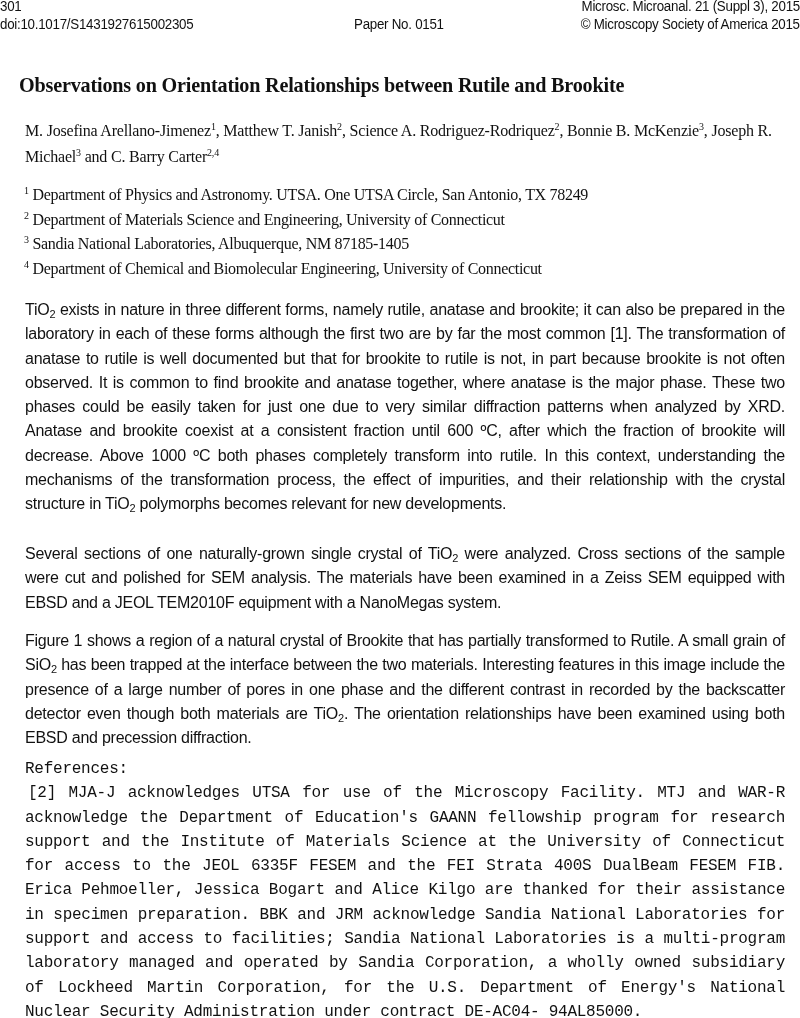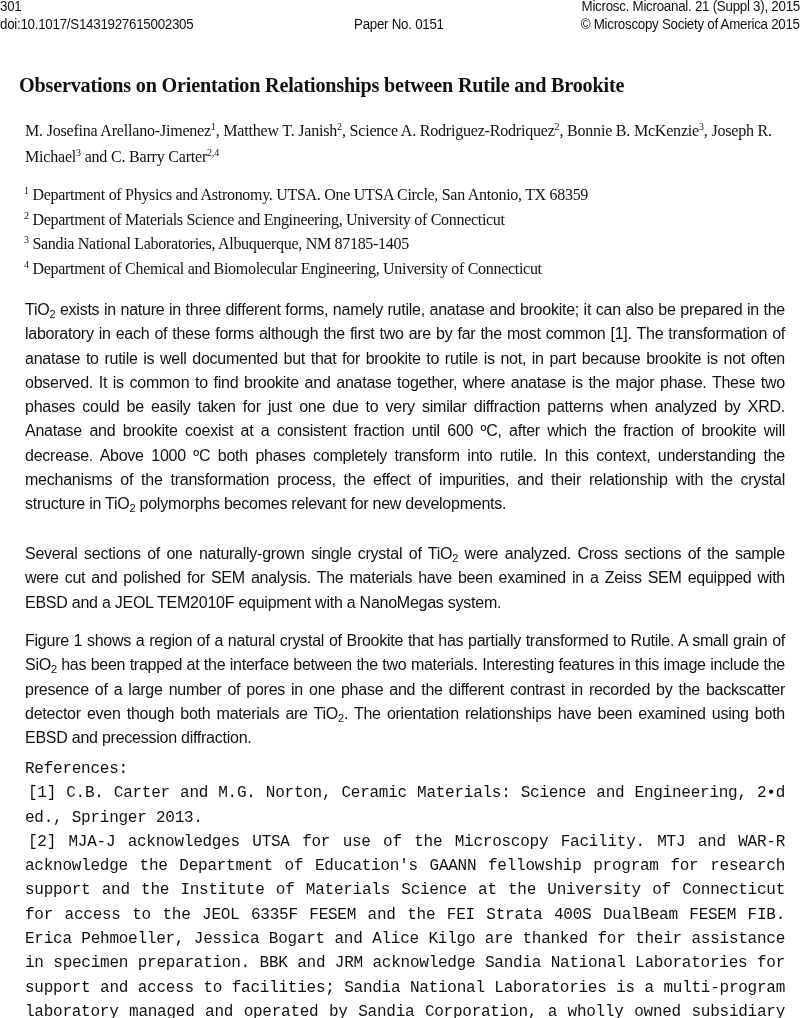--- a/index.html
+++ b/index.html
@@ -30,29 +30,28 @@
 <div class="hdr hdr-right" style="top:-3px;">Microsc. Microanal. 21 (Suppl 3), 2015</div>
 <div class="hdr hdr-right" style="top:15px;">© Microscopy Society of America 2015</div>
 
 <div class="title">Observations on Orientation Relationships between Rutile and Brookite</div>
 
 <div class="authors">
   <span>M. Josefina Arellano-Jimenez</span><sup>1</sup><span>, </span><span>Matthew T. Janish</span><sup>2</sup><span>, </span><span>Science A. Rodriguez-Rodriquez</span><sup>2</sup><span>, </span><span>Bonnie B. McKenzie</span><sup>3</sup><span>, </span><span>Joseph R. Michael</span><sup>3</sup><span> and </span><span>C. Barry Carter</span><sup>2,4</sup>
 </div>
 
 <div class="affils">
-  <div class="affil"><sup>1</sup> <span>Department of Physics and Astronomy. UTSA. One UTSA Circle, San Antonio, TX 68359</span></div>
+  <div class="affil"><sup>1</sup> <span>Department of Physics and Astronomy. UTSA. One UTSA Circle, San Antonio, TX 78249</span></div>
   <div class="affil"><sup>2</sup> <span>Department of Materials Science and Engineering, University of Connecticut</span></div>
   <div class="affil"><sup>3</sup> <span>Sandia National Laboratories, Albuquerque, NM 87185-1405</span></div>
   <div class="affil"><sup>4</sup> <span>Department of Chemical and Biomolecular Engineering, University of Connecticut</span></div>
 </div>
 
 <div class="para p1"><span>TiO</span><sub>2</sub><span> exists in nature in three different forms, namely rutile, anatase and brookite; it can also be prepared in the laboratory in each of these forms although the first two are by far the most common [1]. The transformation of anatase to rutile is well documented but that for brookite to rutile is not, in part because brookite is not often observed. It is common to find brookite and anatase together, where anatase is the major phase. These two phases could be easily taken for just one due to very similar diffraction patterns when analyzed by XRD. Anatase and brookite coexist at a consistent fraction until 600 ºC, after which the fraction of brookite will decrease. Above 1000 ºC both phases completely transform into rutile. In this context, understanding the mechanisms of the transformation process, the effect of impurities, and their relationship with the crystal structure in TiO</span><sub>2</sub><span> polymorphs becomes relevant for new developments.</span></div>
 
 <div class="para p2"><span>Several sections of one naturally-grown single crystal of TiO</span><sub>2</sub><span> were analyzed. Cross sections of the sample were cut and polished for SEM analysis. The materials have been examined in a Zeiss SEM equipped with EBSD and a JEOL TEM2010F equipment with a NanoMegas system.</span></div>
 
 <div class="para p3"><span>Figure 1 shows a region of a natural crystal of Brookite that has partially transformed to Rutile. A small grain of SiO</span><sub>2</sub><span> has been trapped at the interface between the two materials. Interesting features in this image include the presence of a large number of pores in one phase and the different contrast in recorded by the backscatter detector even though both materials are TiO</span><sub>2</sub><span>. The orientation relationships have been examined using both EBSD and precession diffraction.</span></div>
 
 <div class="refs">
   <div>References:</div>
-  <div class="ref-item">[1] C.B. Carter and M.G. Norton, Ceramic Materials: Science and Engineering, 2•d ed., Springer 2013.</div>
   <div class="ref-item">[2] MJA-J acknowledges UTSA for use of the Microscopy Facility. MTJ and WAR-R acknowledge the Department of Education's GAANN fellowship program for research support and the Institute of Materials Science at the University of Connecticut for access to the JEOL 6335F FESEM and the FEI Strata 400S DualBeam FESEM FIB. Erica Pehmoeller, Jessica Bogart and Alice Kilgo are thanked for their assistance in specimen preparation. BBK and JRM acknowledge Sandia National Laboratories for support and access to facilities; Sandia National Laboratories is a multi-program laboratory managed and operated by Sandia Corporation, a wholly owned subsidiary of Lockheed Martin Corporation, for the U.S. Department of Energy's National Nuclear Security Administration under contract DE-AC04- 94AL85000.</div>
 </div>
 
 </body></html>

